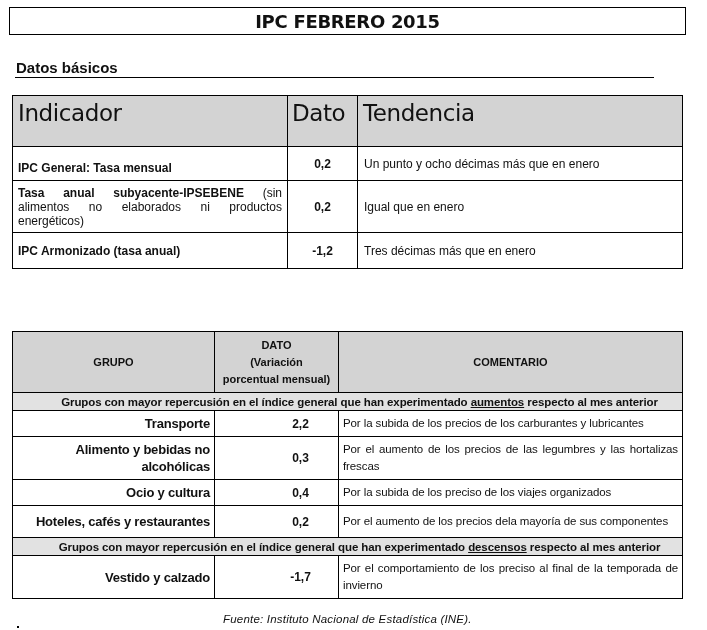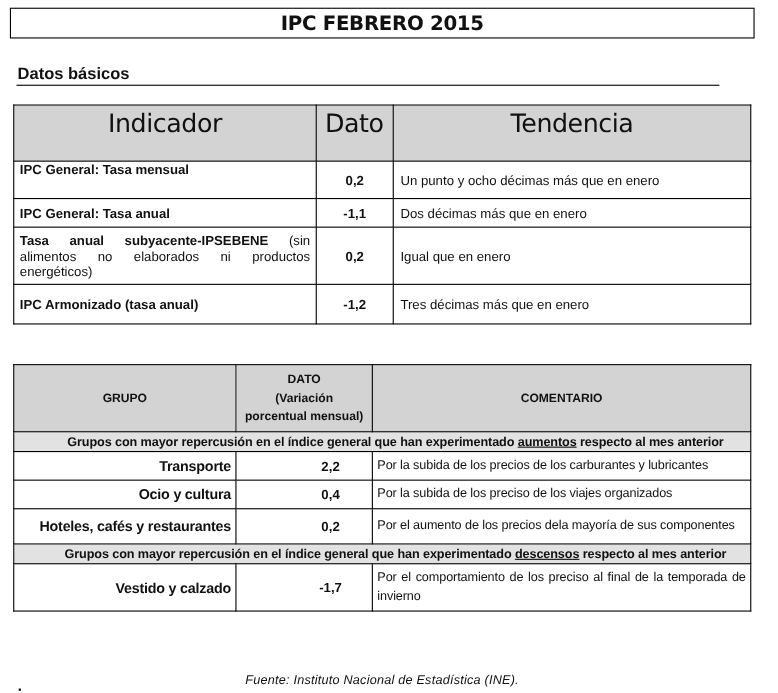--- a/index.html
+++ b/index.html
@@ -7,25 +7,25 @@
   .title-box { position:absolute; left:9px; top:7px; width:675px; height:26px; border:1.5px solid #000; display:flex; align-items:center; justify-content:center; }
   .title-box span { font-family:"DejaVu Sans", sans-serif; font-weight:bold; font-size:18px; letter-spacing:-0.3px; }
   .section-heading { position:absolute; left:16px; top:59px; font-weight:bold; font-size:15px; }
   .section-rule { position:absolute; left:15px; top:77px; width:639px; height:0; border-top:1.5px solid #000; }
 
   table { border-collapse:collapse; table-layout:fixed; position:absolute; }
   td, th { border:1px solid #000; padding:0; overflow:hidden; }
 
   
   .t1 { left:12px; top:95px; width:670px; }
-  .t1 th { background:#d3d3d3; font-weight:normal; font-size:23px; text-align:center; vertical-align:top; padding:4px 5px 0 5px; font-family:"DejaVu Sans", sans-serif; letter-spacing:-0.4px; }
+  .t1 th { background:#d3d3d3; font-weight:normal; font-size:23px; text-align:left; vertical-align:top; padding:4px 5px 0 5px; font-family:"DejaVu Sans", sans-serif; letter-spacing:-0.4px; }
   .t1 th.dato-h { padding-left:4px; }
   .t1 td { font-size:12px; vertical-align:middle; }
   .t1 td.ind { font-weight:bold; padding:0 5px; }
-  .t1 td.ind.top { vertical-align:top; padding-top:0; }
+  .t1 td.ind.top { vertical-align:top; padding-top:14px; }
   .t1 td.ind.just { text-align:justify; line-height:14px; }
   .t1 td.ind .rest { font-weight:normal; }
   .t1 td.dat { font-weight:bold; text-align:center; }
   .t1 td.ten { padding:0 6px; }
 
   
   .t2 { left:12px; top:331px; width:670px; font-family:"Liberation Sans", sans-serif; }
   .t2 th { background:#d3d3d3; font-size:11px; font-weight:bold; text-align:center; vertical-align:middle; line-height:17px; }
   .t2 td.sec { background:#e2e2e2; font-weight:bold; font-size:11.5px; text-align:center; vertical-align:middle; letter-spacing:-0.1px;padding-left:24px; }
   .t2 td.sec .ul { text-decoration:underline; }
@@ -56,25 +56,20 @@
       <tr style="height:51px">
     <th>Indicador</th>
     <th class="dato-h">Dato</th>
     <th>Tendencia</th>
   </tr>
   <tr style="height:34px">
     <td class="ind top">IPC General:  Tasa mensual</td>
     <td class="dat">0,2</td>
     <td class="ten">Un punto y ocho décimas más que en enero</td>
   </tr>
-  <tr style="height:26px">
-    <td class="ind">IPC General:  Tasa anual</td>
-    <td class="dat">-1,1</td>
-    <td class="ten">Dos décimas más que en enero</td>
-  </tr>
   <tr style="height:52px">
     <td class="ind just"><span>Tasa anual subyacente-IPSEBENE</span><span class="rest"> (sin alimentos no elaborados ni productos energéticos)</span></td>
     <td class="dat">0,2</td>
     <td class="ten">Igual que en enero</td>
   </tr>
   <tr style="height:36px">
     <td class="ind">IPC Armonizado (tasa anual)</td>
     <td class="dat">-1,2</td>
     <td class="ten">Tres décimas más que en enero</td>
   </tr>
@@ -99,20 +94,25 @@
   </tr>
 
   <tr style="height:18px">
     <td class="sec" colspan="3"><span>Grupos con mayor repercusión en el índice  general que han experimentado </span><span class="ul">aumentos</span><span> respecto al mes anterior</span></td>
   </tr>
   <tr style="height:18px">
     <td class="grp">Transporte</td>
     <td class="dat">2,2</td>
     <td class="com">Por la subida de los precios de los carburantes y lubricantes</td>
   </tr>
+  <tr style="height:37px">
+    <td class="grp">Alimento y bebidas no alcohólicas</td>
+    <td class="dat">0,3</td>
+    <td class="com">Por el aumento de los precios de las legumbres y las hortalizas frescas</td>
+  </tr>
   <tr style="height:20px">
     <td class="grp">Ocio y cultura</td>
     <td class="dat">0,4</td>
     <td class="com">Por la subida de los preciso de los viajes organizados</td>
   </tr>
   <tr style="height:32px">
     <td class="grp">Hoteles, cafés y restaurantes</td>
     <td class="dat">0,2</td>
     <td class="com">Por el aumento de los precios dela mayoría de sus componentes</td>
   </tr>

